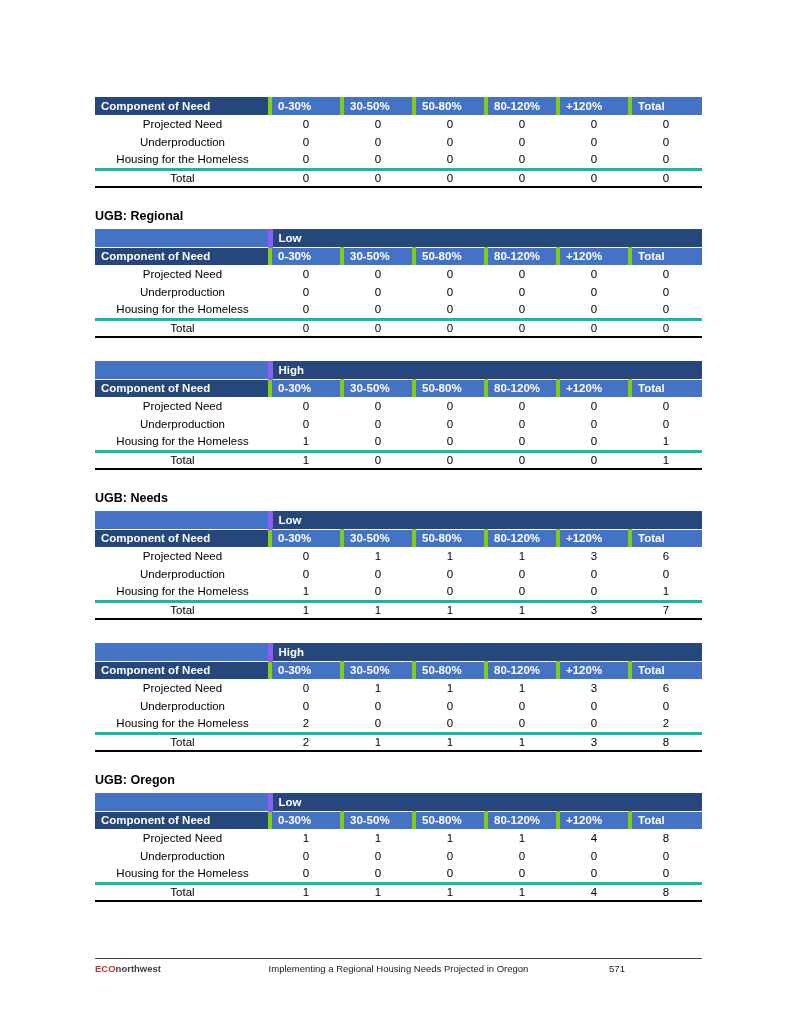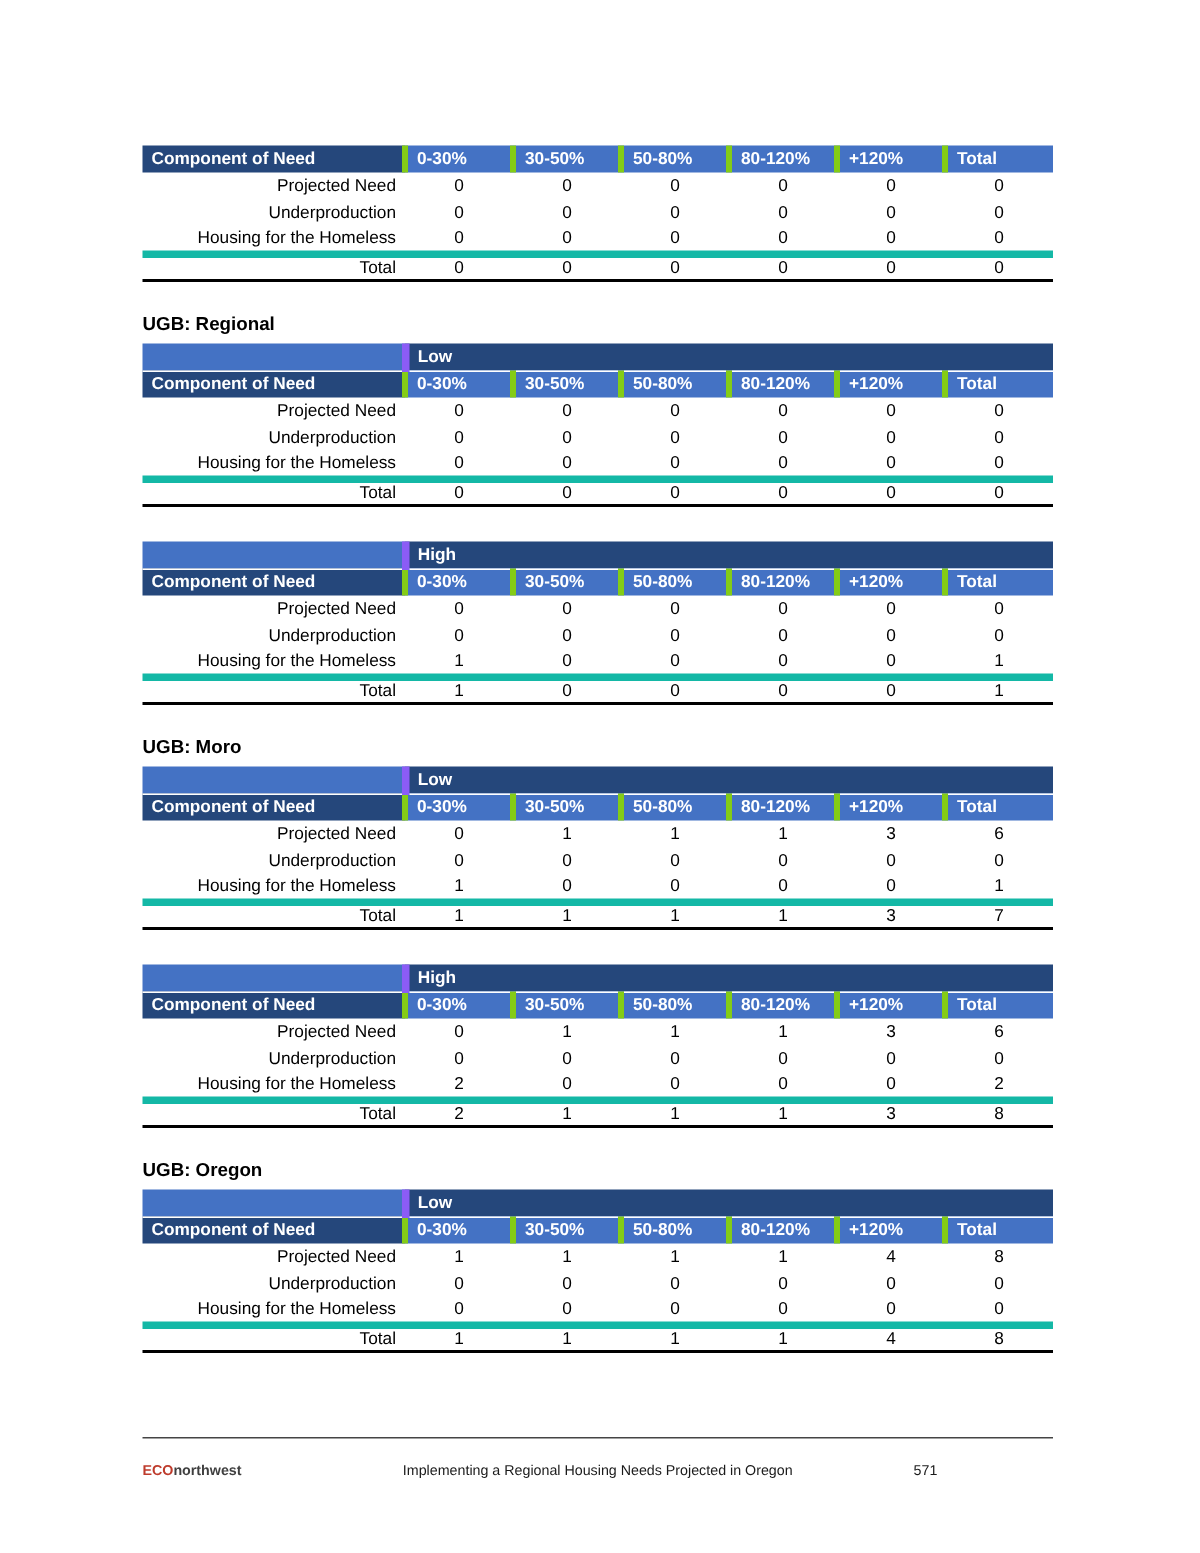--- a/index.html
+++ b/index.html
@@ -17,31 +17,31 @@
   td { height: 18px; font-size: 11.5px; padding: 1px 6px; vertical-align: middle; }
 
   tr.band td { border-bottom: 1px solid #fff; color: #fff; font-weight: bold; }
   td.band-left  { background: var(--light-blue, #4472C4); }
   td.band-right { background: var(--dark-blue, #25477B); text-align: left; border-left: 5px solid #8b5cf6; margin-left: 22px; }
 
   tr.head td { color: #fff; font-weight: bold; }
   td.head-label { background: var(--dark-blue, #25477B); text-align: left; }
   td.head-col   { background: var(--light-blue, #4472C4); text-align: left; border-left: 4px solid #84cc16; }
 
-  td.row-label { text-align: right; }
+  td.row-label { text-align: center; }
   td.cell-val  { text-align: center; }
-  tr.body-last td { border-bottom: 5px solid #14b8a6; }
+  tr.body-last td { border-bottom: 3px solid #14b8a6; }
   tr.total td { border-bottom: 2.5px solid #000; }
 
   .ugb-heading { font-size: 12.5px; font-weight: bold; margin: 21px 0 6px 0; }
   .tbl-gap { height: 23px; }
 
   .footer {
     position: absolute; left: 95px; top: 958px; width: 607px;
-    border-top: 1px solid #444; padding-top: 16px;
+    border-top: 1px solid #444; padding-top: 4px;
     display: flex; align-items: baseline; font-size: 9.5px;
   }
   .footer-left { width: 170px; }
   .eco { color: #BE3B2C; font-weight: bold; }
   .nw  { color: #3f3f3f; font-weight: bold; }
   .footer-center { flex: 1; text-align: center; color: #1a1a1a; }
   .footer-right  { width: 170px; text-align: center; color: #1a1a1a; }
 </style>
 </head>
 <body>
@@ -225,21 +225,21 @@
             <td class="row-label">Total</td>
             <td class="cell-val">1</td>
             <td class="cell-val">0</td>
             <td class="cell-val">0</td>
             <td class="cell-val">0</td>
             <td class="cell-val">0</td>
             <td class="cell-val">1</td>
           </tr>
         </tbody>
       </table>
-      <div class="ugb-heading">UGB: Moro</div>
+      <div class="ugb-heading">UGB: Needs</div>
       <table class="needs">
         <colgroup>
           <col class="c-label">
           <col>
           <col>
           <col>
           <col>
           <col>
           <col>
         </colgroup>

